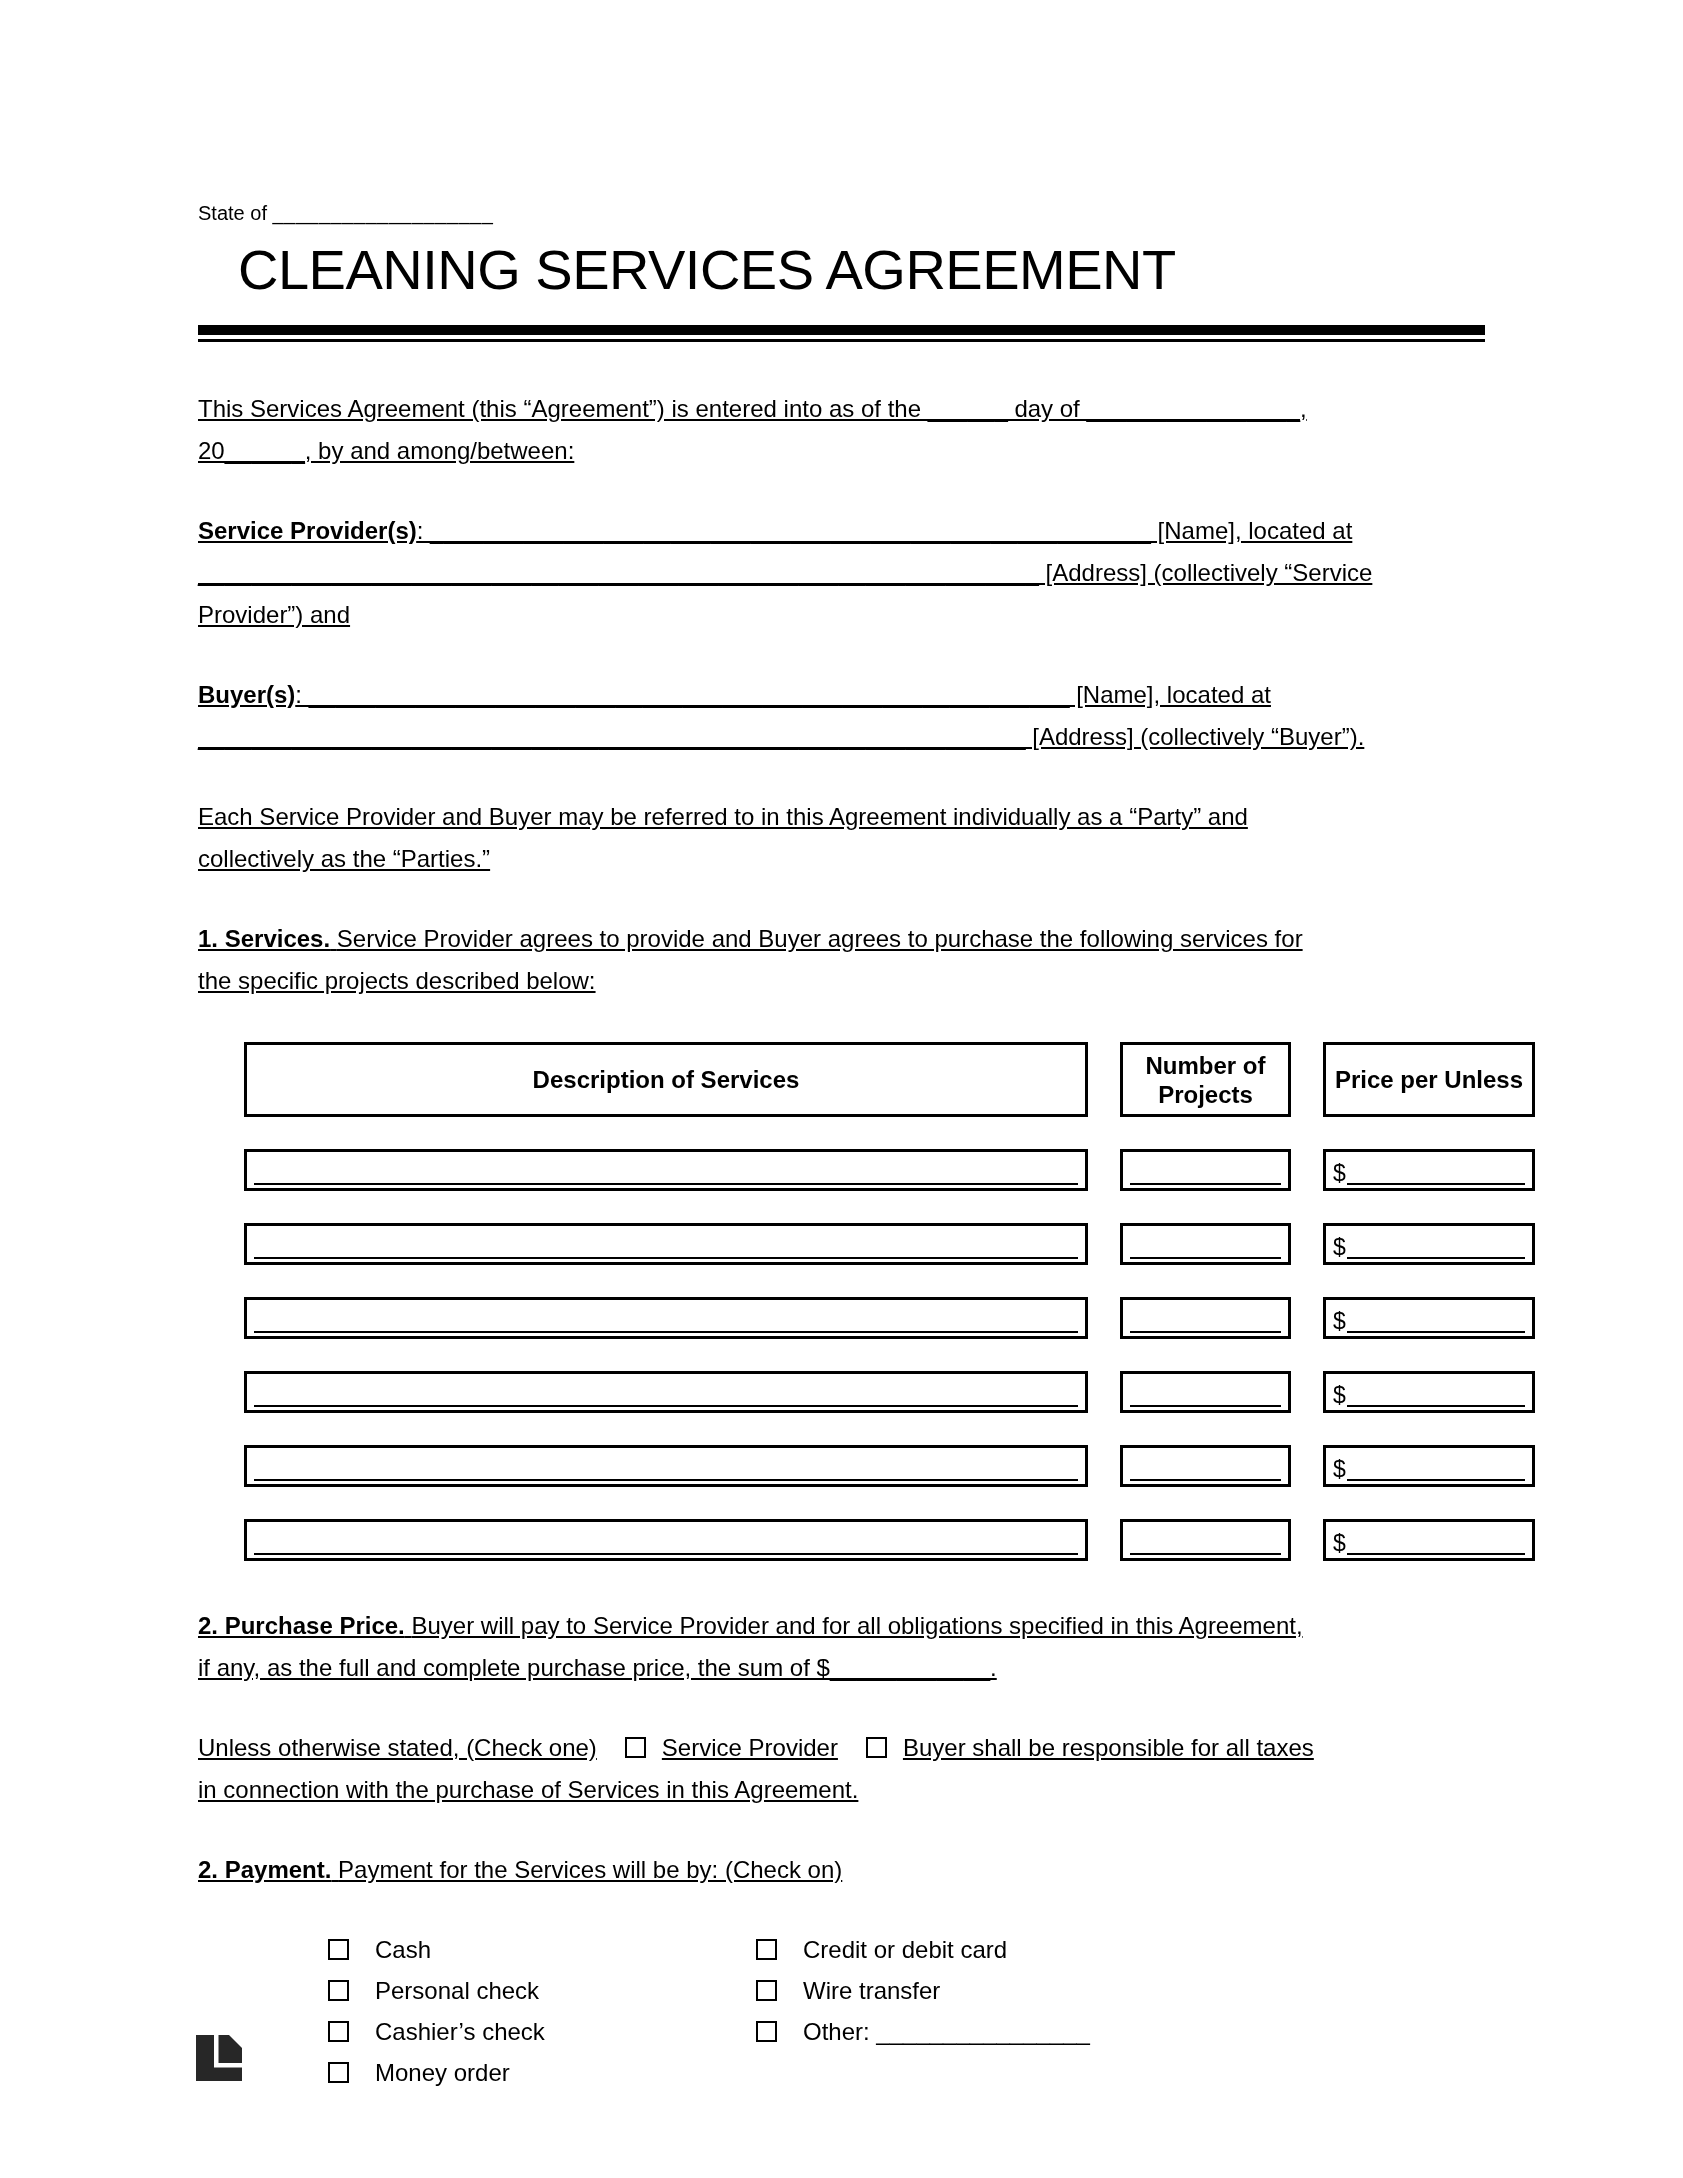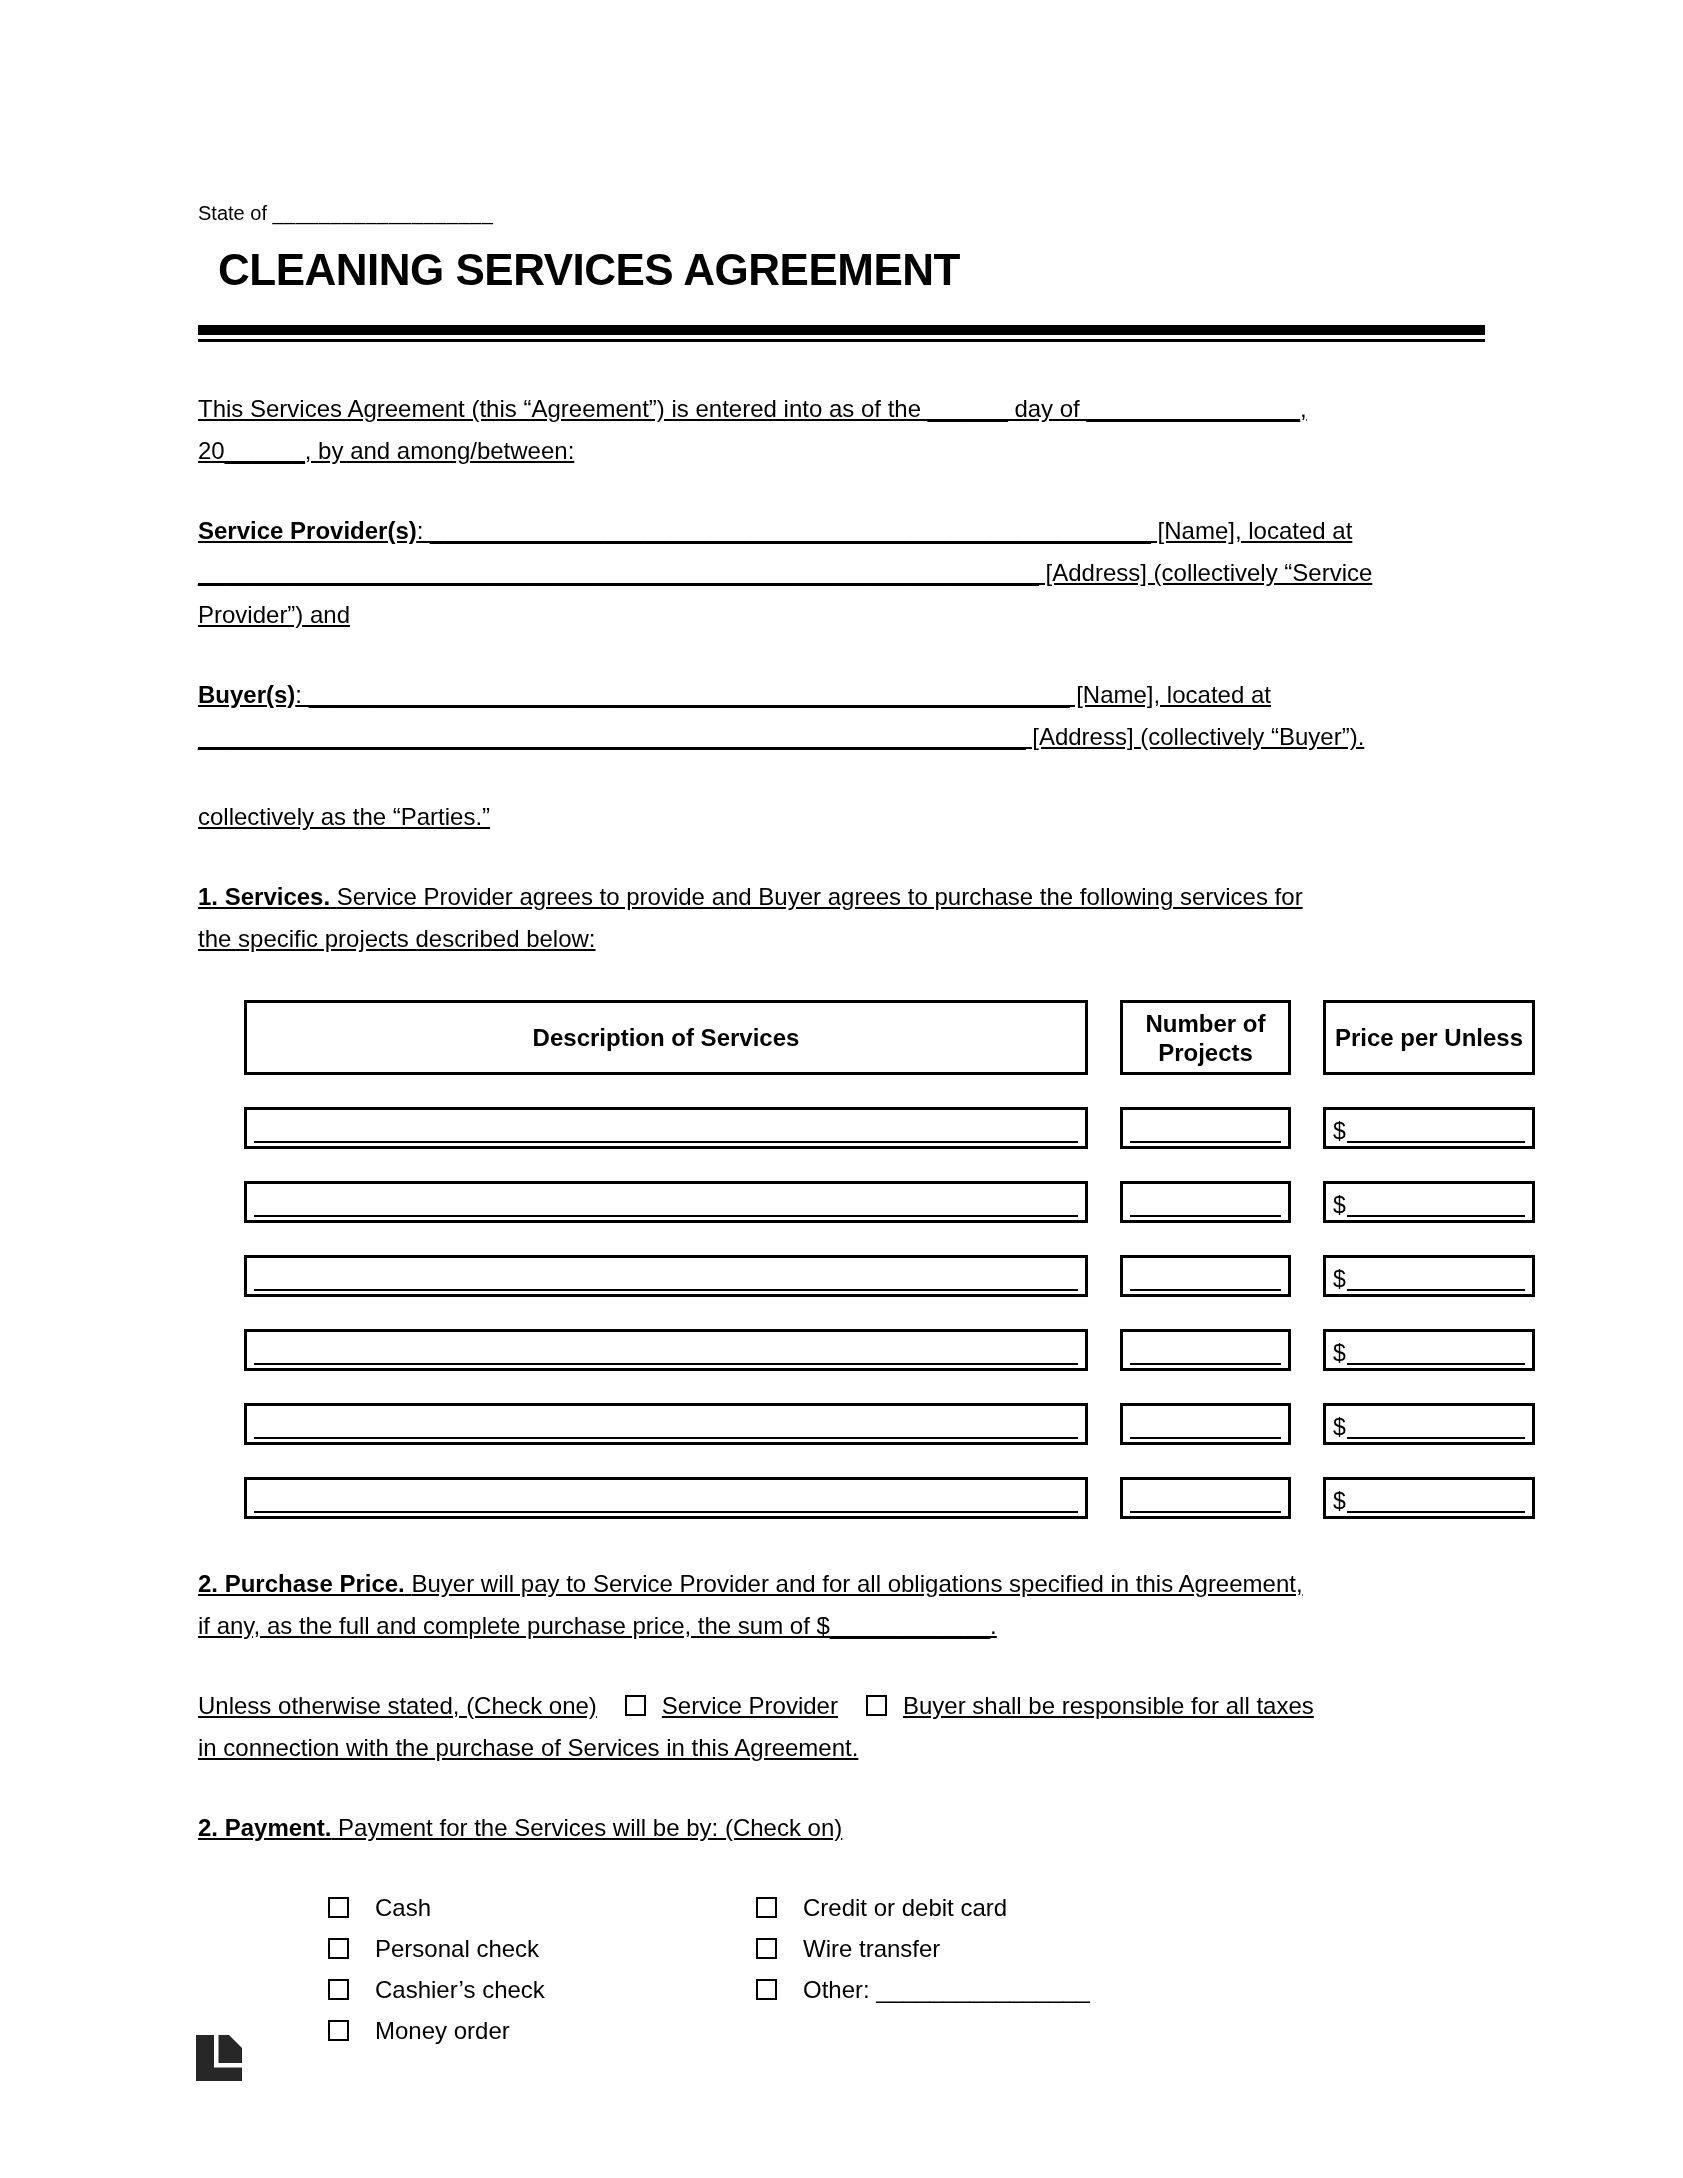--- a/index.html
+++ b/index.html
@@ -7,22 +7,22 @@
   body {
     width: 1683px; height: 2178px; position: relative;
     font-family: "Liberation Sans", sans-serif; color: #000;
   }
   .page { padding: 196px 198px 0 198px; }
 
   .state-line { font-size: 20px; line-height: 34px; margin: 0 0 4px 0; }
   .blank { letter-spacing: 0.5px; white-space: nowrap; }
 
   .doc-title {
-    font-size: 44px; font-weight: 700; line-height: 71px;
-    margin: 2px 0 0 20px; letter-spacing: -0.5px; white-space: nowrap;
+    font-size: 56px; font-weight: 400; line-height: 71px;
+    margin: 2px 0 0 40px; letter-spacing: -0.5px; white-space: nowrap;
   }
   .title-rule {
     margin-top: 20px; height: 17px;
     border-top: 10px solid #000; border-bottom: 3px solid #000;
   }
 
   .body-copy { margin-top: 46px; font-size: 24px; line-height: 42px; }
   .para { margin: 0 0 38px 0; text-decoration: underline; }
   .para .ln { display: block; }
   b { font-weight: 700; }
@@ -87,20 +87,21 @@
       <span class="ln">_______________________________________________________________ [Address] (collectively “Service</span>
       <span class="ln">Provider”) and</span>
     </div>
 
     <div class="para">
       <span class="ln"><b>Buyer(s)</b><span>: _________________________________________________________ [Name], located at</span></span>
       <span class="ln">______________________________________________________________ [Address] (collectively “Buyer”).</span>
     </div>
 
     <div class="para">
+      <span class="ln">Each Service Provider and Buyer may be referred to in this Agreement individually as a “Party” and</span>
       <span class="ln">collectively as the “Parties.”</span>
     </div>
 
     <div class="para">
       <span class="ln"><b>1. Services.</b> <span>Service Provider agrees to provide and Buyer agrees to purchase the following services for</span></span>
       <span class="ln">the specific projects described below:</span>
     </div>
 
     <div class="services-table">
       <div class="th">Description of Services</div>

